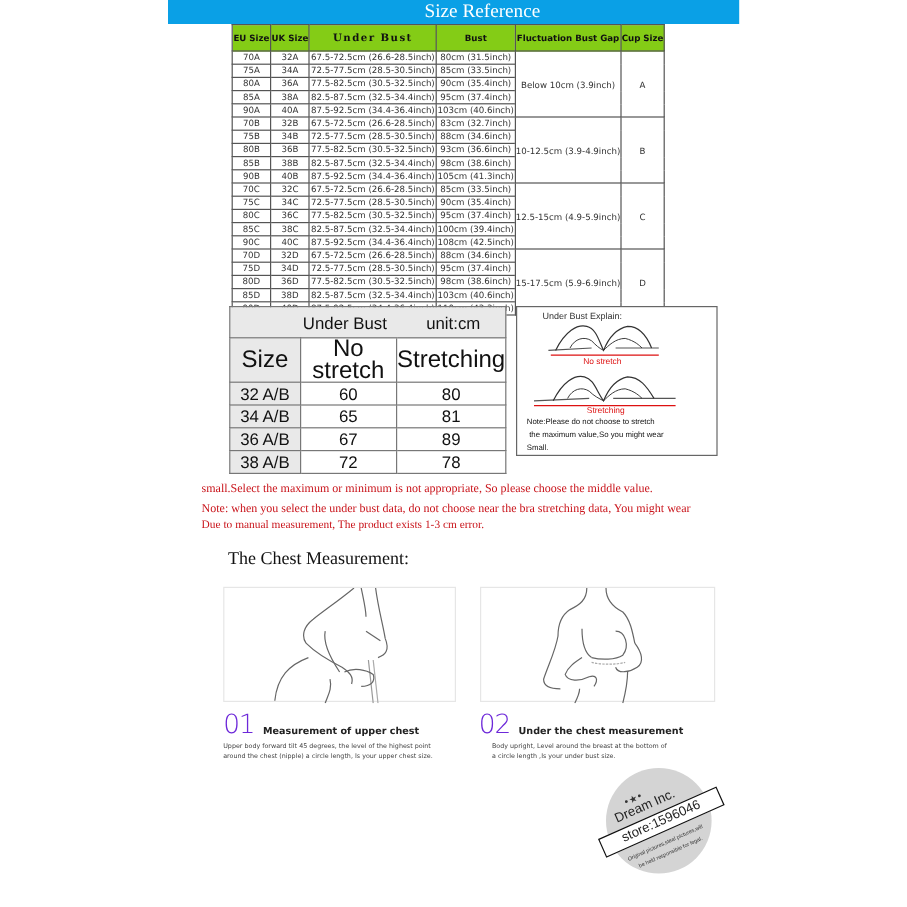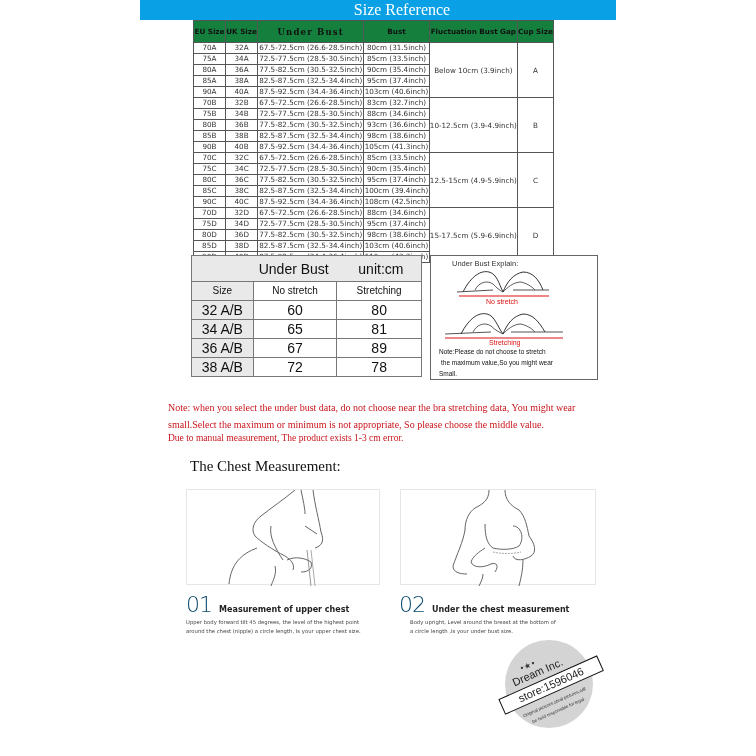--- a/index.html
+++ b/index.html
@@ -15,39 +15,39 @@
   
   .size-table {
     position: absolute; left: 193px; top: 20px; width: 361px;
     border-collapse: collapse; font-family: "DejaVu Sans", sans-serif;
     font-size: 7.2px; color: #333;
   }
   .size-table th, .size-table td {
     border: 1px solid #555; text-align: center; padding: 0; height: 10.8px; line-height: 10px;
     white-space: nowrap;
   }
-  .size-table th { background: #15803d; font-weight: bold; font-size: 7.2px; line-height: 8px; height: 22px; color: #111; }
+  .size-table th { background: #84cc16; font-weight: bold; font-size: 7.2px; line-height: 8px; height: 22px; color: #111; }
   .size-table th.ub { font-family: "DejaVu Serif", serif; letter-spacing: 1.2px; font-size: 8.5px; }
   .size-table td.gap, .size-table td.cup { vertical-align: middle; line-height: 9px; }
   .size-table tr.grp-start td { border-top: 1.5px solid #333; }
   .size-table { border: 1.5px solid #333; }
 
   
   .stretch-table {
     position: absolute; left: 191px; top: 255px; width: 231px;
     border-collapse: collapse; font-family: "Liberation Sans", sans-serif; color: #111;
     border: 1px solid #666;
   }
   .stretch-table td {
     border: 1px solid #777; text-align: center; font-size: 14px; height: 19px; line-height: 18px;
   }
   .stretch-table tr.head td { background: #e9e9e9; height: 26px; font-size: 14px; }
   .stretch-table td.size-cell { background: #e9e9e9; }
   .stretch-table td.unit { font-size: 12px; text-align: left; padding-left: 4px; }
-  .stretch-table tr.sub td { font-size: 10px; margin-top: 36px; }
+  .stretch-table tr.sub td { font-size: 20px; margin-top: 36px; }
 
   .explain {
     position: absolute; left: 430px; top: 255px; width: 168px; height: 125px;
     border: 1px solid #666; background: #fff;
     font-family: "Liberation Sans", sans-serif; font-size: 7px; color: #222;
   }
   .explain .title { position: absolute; left: 21px; top: 3px; font-size: 7.5px; color: #333; }
   .explain .lbl-red { position: absolute; color: #d11; font-size: 7px; }
   .explain .note { position: absolute; left: 8px; font-size: 6.5px; color: #111; }
   .explain svg { position: absolute; }
@@ -61,21 +61,21 @@
   .chest-title {
     position: absolute; left: 190px; top: 458px;
     font-family: "Liberation Serif", serif; font-size: 15px; color: #111;
   }
 
   .illus { position: absolute; border: 1px solid #e6e6e6; background: #fff; }
   .illus.one { left: 186px; top: 489px; width: 194px; height: 96px; }
   .illus.two { left: 400px; top: 489px; width: 196px; height: 96px; }
 
   .step { position: absolute; font-family: "DejaVu Sans", sans-serif; color: #222; }
-  .step .num { font-size: 22px; color: #0c4a6e; font-weight: 200; letter-spacing: -1px; display: inline-block; vertical-align: bottom; }
+  .step .num { font-size: 22px; color: #6d28d9; font-weight: 200; letter-spacing: -1px; display: inline-block; vertical-align: bottom; }
   .step .heading { font-size: 8px; font-weight: bold; display: inline-block; vertical-align: bottom; margin-bottom: 3px; margin-left: 2px; color: #222; }
   .step .desc { font-size: 5.3px; color: #444; line-height: 9px; margin-top: 1px; }
   .step.one { left: 186px; top: 592px; width: 200px; }
   .step.one .desc { margin-left: 0; }
   .step.two { left: 399px; top: 592px; width: 200px; }
   .step.two .desc { margin-left: 11px; }
 
   .stamp { position: absolute; left: 495px; top: 640px; width: 100px; height: 100px; }
   .stamp .circle { position: absolute; left: 10px; top: 0; width: 88px; height: 88px; border-radius: 50%; background: #d4d4d4; }
   .stamp .rot { position: absolute; left: 0; top: 0; width: 110px; height: 100px; transform: rotate(-24deg); transform-origin: 55px 45px; }
@@ -283,22 +283,22 @@
     <path d="M32 24 C36 16 44 14 50 18 C54 22 58 24 62 26 M62 26 C66 22 72 16 80 16 C88 18 92 22 94 24" stroke="#333" stroke-width="0.8" fill="none"></path>
     <line x1="4" y1="30" x2="122" y2="30" stroke="#d11" stroke-width="1"></line>
   </svg>
   <div class="lbl-red" style="left:58px;top:83px">Stretching</div>
   <div class="note" style="top:92px">Note:Please do not choose to stretch</div>
   <div class="note" style="top:103px;left:10px">the maximum value,So you might wear</div>
   <div class="note" style="top:114px">Small.</div>
 </div>
 
 <div class="red-note">
+  <div>small.Select the maximum or minimum is not appropriate, So please choose the middle value.</div>
   <div>Note: when you select the under bust data, do not choose near the bra stretching data, You might wear</div>
-  <div>small.Select the maximum or minimum is not appropriate, So please choose the middle value.</div>
   <div class="l3">Due to manual measurement, The product exists 1-3 cm error.</div>
 </div>
 
 <div class="chest-title">The Chest Measurement:</div>
 
 <div class="illus one">
   <svg width="194" height="96" viewBox="0 0 194 96">
     <g stroke="#666" stroke-width="1" fill="none">
       <path d="M108 0 C96 10 84 18 74 26 C66 32 64 40 68 46"></path>
       <path d="M68 46 C74 52 86 60 98 66 C104 70 108 74 106 80"></path>

